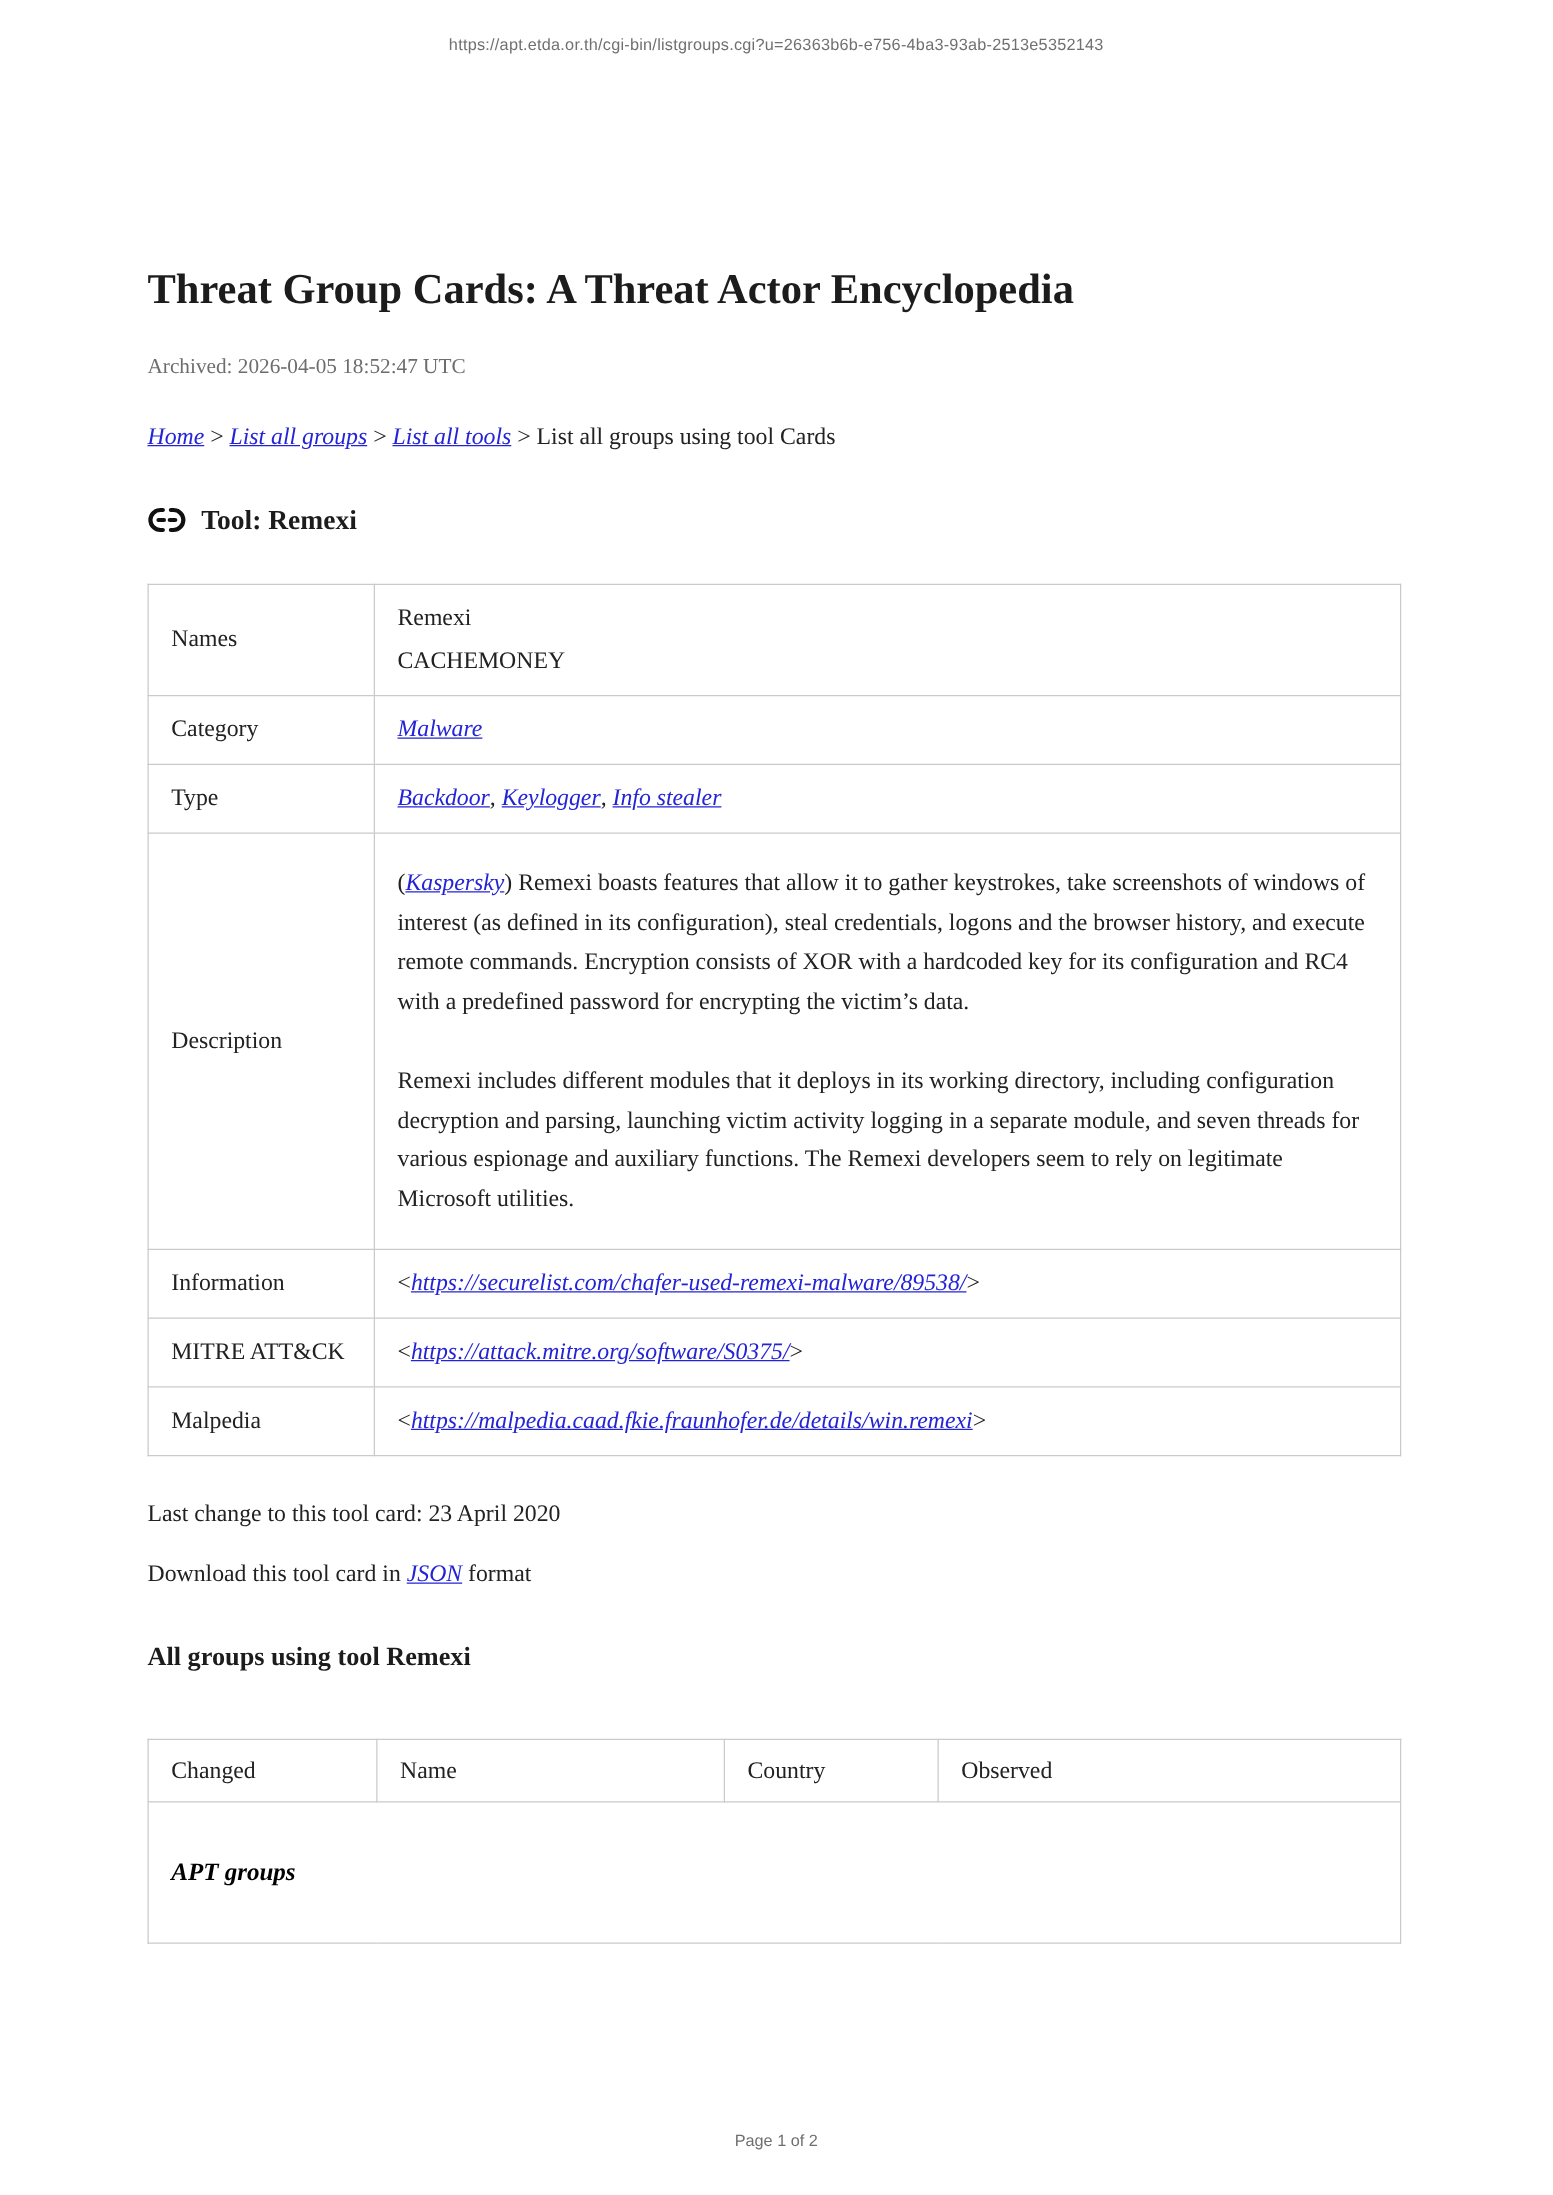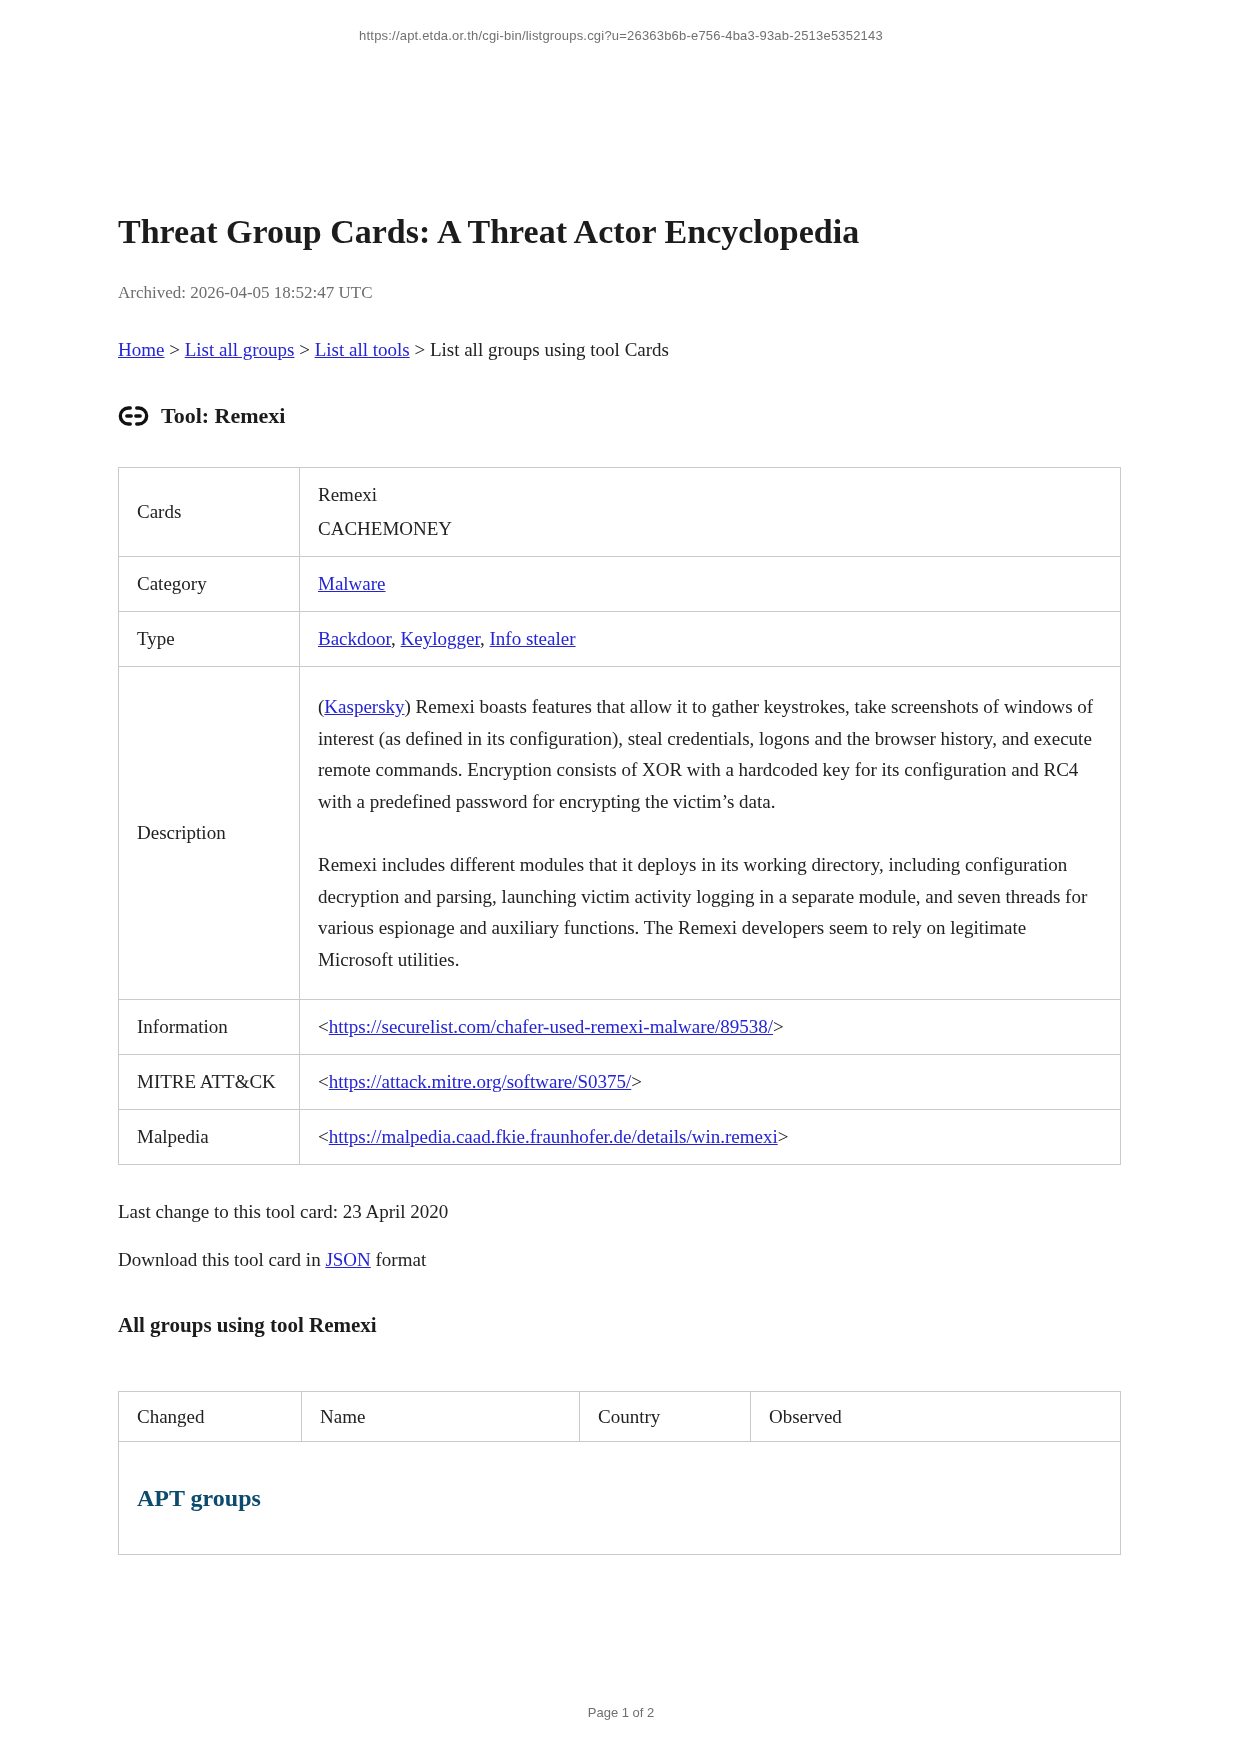--- a/index.html
+++ b/index.html
@@ -45,20 +45,21 @@
     color: #6d6d6d;
   }
   nav.breadcrumb {
     margin-top: 36px;
     font-size: 19px;
   }
   a {
     color: var(--link-color, #2424d6);
     text-decoration: underline;
     cursor: pointer;
+    font-style: italic;
   }
   .pre { white-space: pre; }
   h2.tool-heading {
     margin: 42px 0 0 0;
     font-size: 22px;
     font-weight: bold;
     display: flex;
     align-items: center;
     gap: 12px;
     color: #1c1c1c;
@@ -101,24 +102,25 @@
   table.groups th {
     border: 1px solid #cacaca;
     font-weight: normal;
     text-align: left;
     padding: 12px 18px;
     line-height: 25px;
   }
   table.groups td.section-cell {
     border: 1px solid #cacaca;
     padding: 38px 18px;
-    font-size: 24px;
+    font-size: 20px;
     font-weight: bold;
     line-height: 36px;
-    color: #0c4a6e;
+    color: #000000;
+    font-style: italic;
   }
   .page-footer {
     position: absolute;
     top: 1705px;
     left: 0;
     width: 1242px;
     text-align: center;
     font-family: "Liberation Sans", sans-serif;
     font-size: 13px;
     color: #6f6f6f;
@@ -151,21 +153,21 @@
     <span>Tool: Remexi</span>
   </h2>
 
   <table class="tool-card">
     <colgroup>
         <col style="width:181px">
         <col style="width:821px">
       </colgroup>
     <tbody>
       <tr>
-        <td>Cards</td>
+        <td>Names</td>
         <td>
           <div>Remexi</div>
           <div>CACHEMONEY</div>
         </td>
       </tr>
       <tr>
         <td>Category</td>
         <td>
           <a>Malware</a>
         </td>

